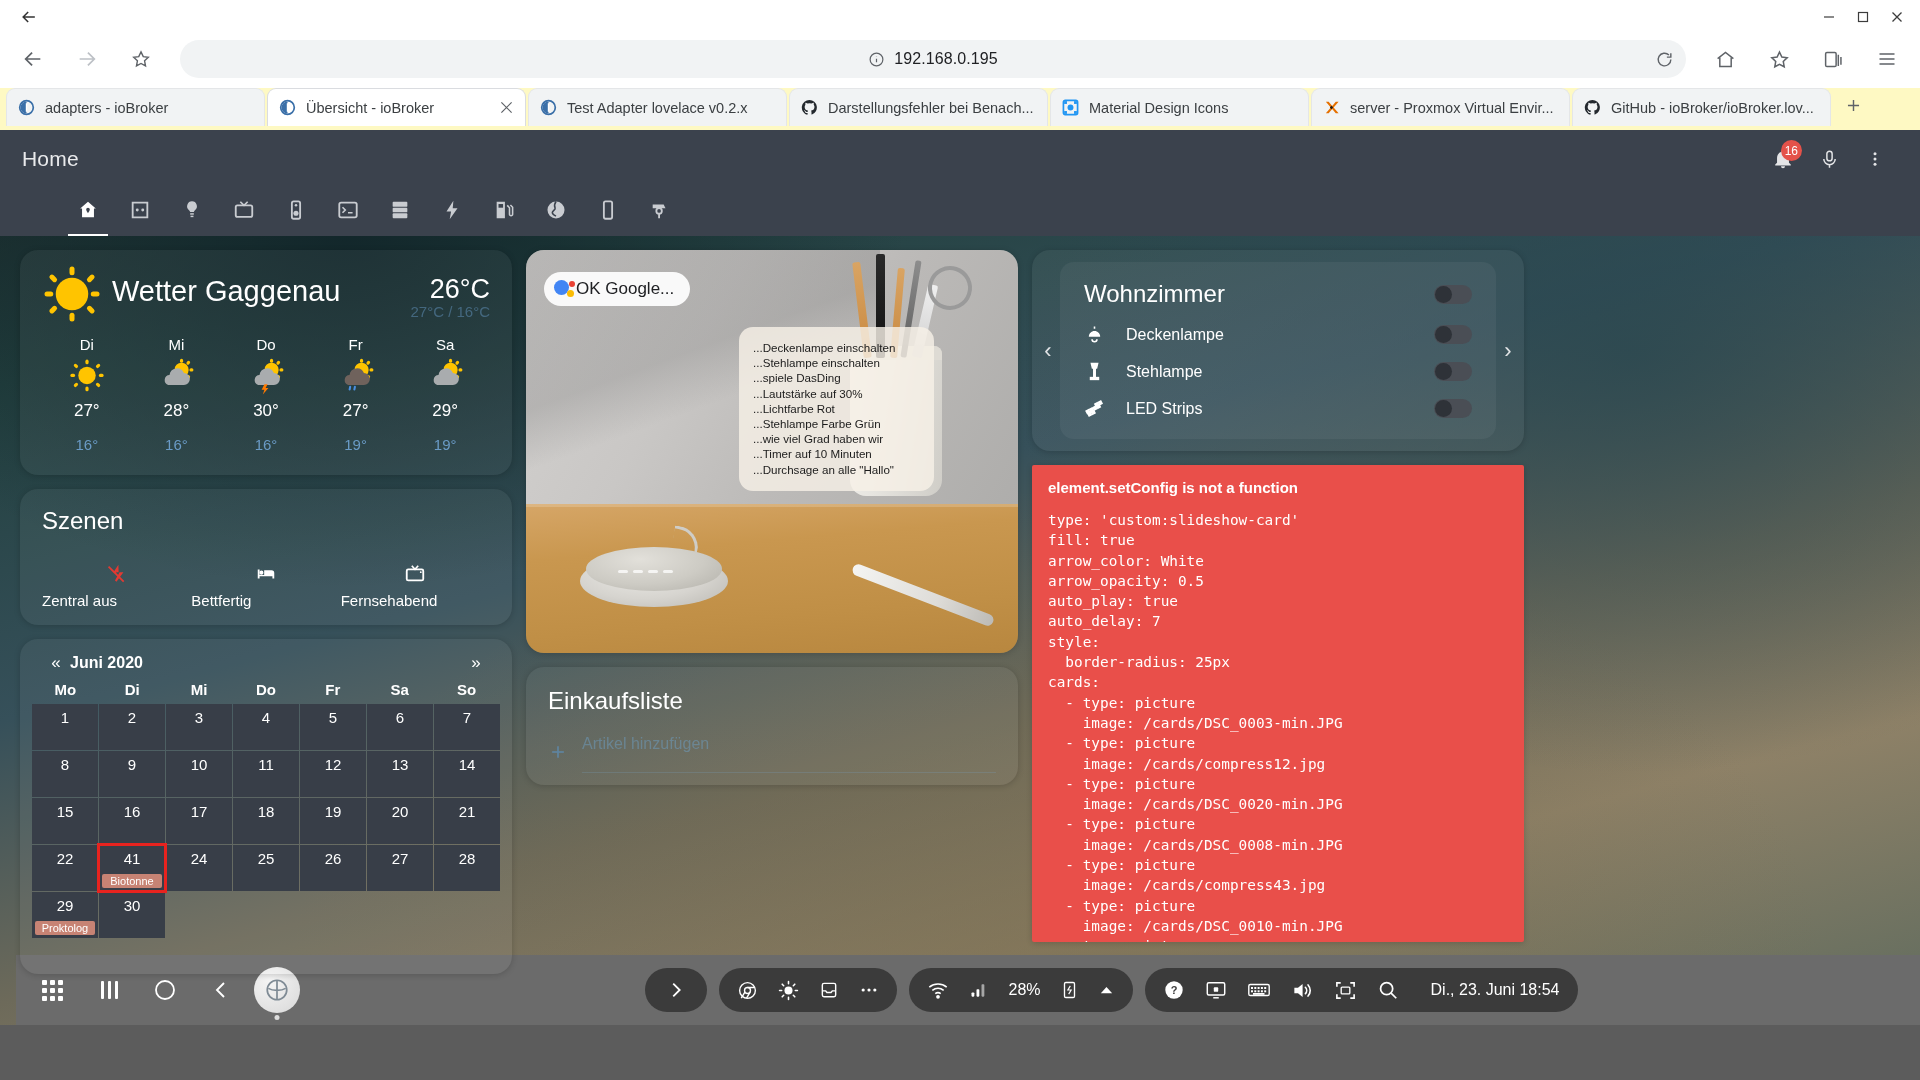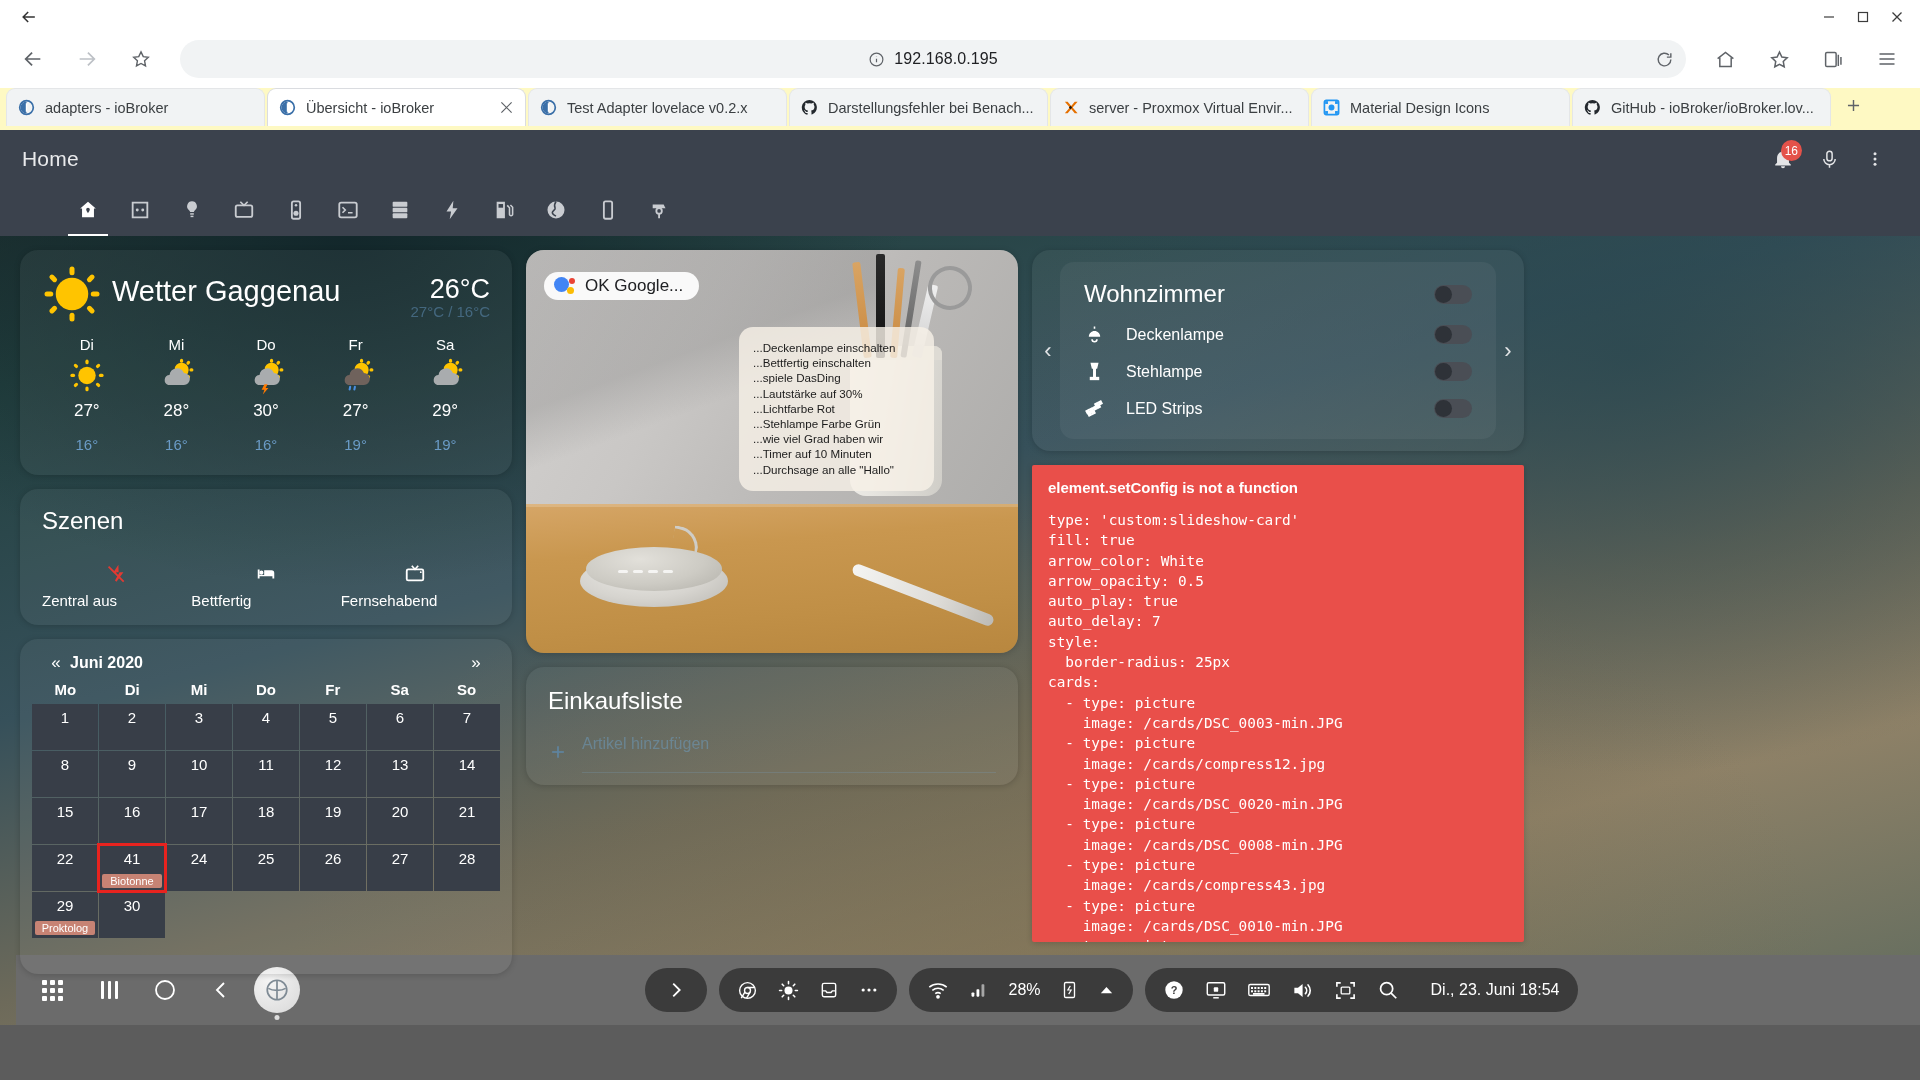--- a/index.html
+++ b/index.html
@@ -222,23 +222,23 @@
   .p3 { left: 42px; width: 7px; height: 90px; background: linear-gradient(#d9a463,#c8883f); transform: rotate(5deg);}
   .p4 { left: 56px; width: 6px; height: 98px; background: linear-gradient(#8d8d8d,#5c5c5c); transform: rotate(9deg);}
   .p5 { left: 68px; width: 10px; height: 74px; background: linear-gradient(#efefef,#cfcfcf); transform: rotate(13deg);}
   .scissor { position:absolute; right: 46px; top: 16px; width: 44px; height: 44px;
              border: 4px solid #9a9a9a; border-radius: 50%; transform: rotate(18deg); }
   .stylus { position:absolute; right: 20px; bottom: 52px; width: 150px; height: 12px;
             background: linear-gradient(90deg,#f4f4f2,#dedcd8 60%,#bdbbb6);
             border-radius: 6px; transform: rotate(21deg); }
 
   .ok-google {
-    position: absolute; left: 18px; top: 22px; height: 28px;
+    position: absolute; left: 18px; top: 22px; height: 34px;
     background: rgba(255,255,255,.92); border-radius: 17px;
-    display: flex; align-items: center; gap: 9px; padding: 0 16px 0 10px;
+    display: flex; align-items: center; padding: 0 16px 0 10px;
   }
   .ga-dots { width: 22px; height: 20px; position: relative; flex:none;}
   .ga-blue { position:absolute; left:0; top:1px; width:15px; height:15px; border-radius:50%; background:#4285f4;}
   .ga-red { position:absolute; left:15px; top:2px; width:6px; height:6px; border-radius:50%; background:#ea4335;}
   .ga-yellow{ position:absolute; left:13px; top:11px; width:7px; height:7px; border-radius:50%; background:#fbbc05;}
   .ok-google-text { font-size: 17px; color: #202124; }
 
   .cmd-box {
     position: absolute; left: 213px; top: 77px; width: 195px;
     background: rgba(246,240,230,.82); border-radius: 14px;
@@ -450,40 +450,40 @@
         <span class="tab-favicon">
           <svg width="17" height="17" viewBox="0 0 24 24" fill="#24292e">
             <path d="M12 1.3A10.7 10.7 0 0 0 8.6 22.2c.5.1.7-.2.7-.5v-2c-3 .6-3.6-1.4-3.6-1.4-.5-1.2-1.2-1.6-1.2-1.6-1-.7.1-.7.1-.7 1.1.1 1.6 1.1 1.6 1.1 1 1.7 2.6 1.2 3.2.9.1-.7.4-1.2.7-1.5-2.4-.3-4.9-1.2-4.9-5.4 0-1.2.4-2.2 1.1-2.9-.1-.3-.5-1.4.1-2.9 0 0 .9-.3 3 1.1a10.3 10.3 0 0 1 5.4 0c2.1-1.4 3-1.1 3-1.1.6 1.5.2 2.6.1 2.9.7.7 1.1 1.7 1.1 2.9 0 4.2-2.5 5.1-4.9 5.4.4.3.7 1 .7 2v3c0 .3.2.6.7.5A10.7 10.7 0 0 0 12 1.3z"></path>
           </svg>
         </span>
         <span class="tab-title">Darstellungsfehler bei Benach...</span>
       </div>
       <div class="tab">
         <span class="tab-favicon">
           <svg width="17" height="17" viewBox="0 0 24 24">
-            <path d="M4 4l7 8-7 8h4l5-6 5 6h4l-7-8 7-8h-4l-5 6-5-6z" fill="#e57000"></path>
-            <path d="M12 9.5l2.3 2.5L12 14.5 9.7 12z" fill="#1a1a1a"></path>
-          </svg>
-        </span>
-        <span class="tab-title">server - Proxmox Virtual Envir...</span>
-      </div>
-      <div class="tab">
-        <span class="tab-favicon">
-          <svg width="17" height="17" viewBox="0 0 24 24">
             <rect x="2" y="2" width="20" height="20" rx="2.5" fill="none" stroke="#2196f3" stroke-width="2.4"></rect>
             <circle cx="12" cy="12" r="4.2" fill="#2196f3"></circle>
             <g fill="#2196f3">
               <rect x="3" y="3" width="4" height="4"></rect>
               <rect x="17" y="3" width="4" height="4"></rect>
               <rect x="3" y="17" width="4" height="4"></rect>
               <rect x="17" y="17" width="4" height="4"></rect>
             </g>
           </svg>
         </span>
         <span class="tab-title">Material Design Icons</span>
+      </div>
+      <div class="tab">
+        <span class="tab-favicon">
+          <svg width="17" height="17" viewBox="0 0 24 24">
+            <path d="M4 4l7 8-7 8h4l5-6 5 6h4l-7-8 7-8h-4l-5 6-5-6z" fill="#e57000"></path>
+            <path d="M12 9.5l2.3 2.5L12 14.5 9.7 12z" fill="#1a1a1a"></path>
+          </svg>
+        </span>
+        <span class="tab-title">server - Proxmox Virtual Envir...</span>
       </div>
       <div class="tab">
         <span class="tab-favicon">
           <svg width="17" height="17" viewBox="0 0 24 24" fill="#24292e">
             <path d="M12 1.3A10.7 10.7 0 0 0 8.6 22.2c.5.1.7-.2.7-.5v-2c-3 .6-3.6-1.4-3.6-1.4-.5-1.2-1.2-1.6-1.2-1.6-1-.7.1-.7.1-.7 1.1.1 1.6 1.1 1.6 1.1 1 1.7 2.6 1.2 3.2.9.1-.7.4-1.2.7-1.5-2.4-.3-4.9-1.2-4.9-5.4 0-1.2.4-2.2 1.1-2.9-.1-.3-.5-1.4.1-2.9 0 0 .9-.3 3 1.1a10.3 10.3 0 0 1 5.4 0c2.1-1.4 3-1.1 3-1.1.6 1.5.2 2.6.1 2.9.7.7 1.1 1.7 1.1 2.9 0 4.2-2.5 5.1-4.9 5.4.4.3.7 1 .7 2v3c0 .3.2.6.7.5A10.7 10.7 0 0 0 12 1.3z"></path>
           </svg>
         </span>
         <span class="tab-title">GitHub - ioBroker/ioBroker.lov...</span>
       </div>
       <div class="newtab-btn">
@@ -919,21 +919,21 @@
         <div class="ok-google">
           <div class="ga-dots">
             <div class="ga-blue"></div>
               <div class="ga-red"></div>
               <div class="ga-yellow"></div>
           </div>
           <span class="ok-google-text">OK Google...</span>
         </div>
         <div class="cmd-box" id="cmd-box">
             <div>...Deckenlampe einschalten</div>
-            <div>...Bettfertig einschalten</div>
+            <div>...Stehlampe einschalten</div>
             <div>...spiele DasDing</div>
             <div>...Lautstärke auf 30%</div>
             <div>...Lichtfarbe Rot</div>
             <div>...Stehlampe Farbe Grün</div>
             <div>...wie viel Grad haben wir</div>
             <div>...Timer auf 10 Minuten</div>
             <div>...Durchsage an alle "Hallo"</div>
           </div>
       </div>
 

